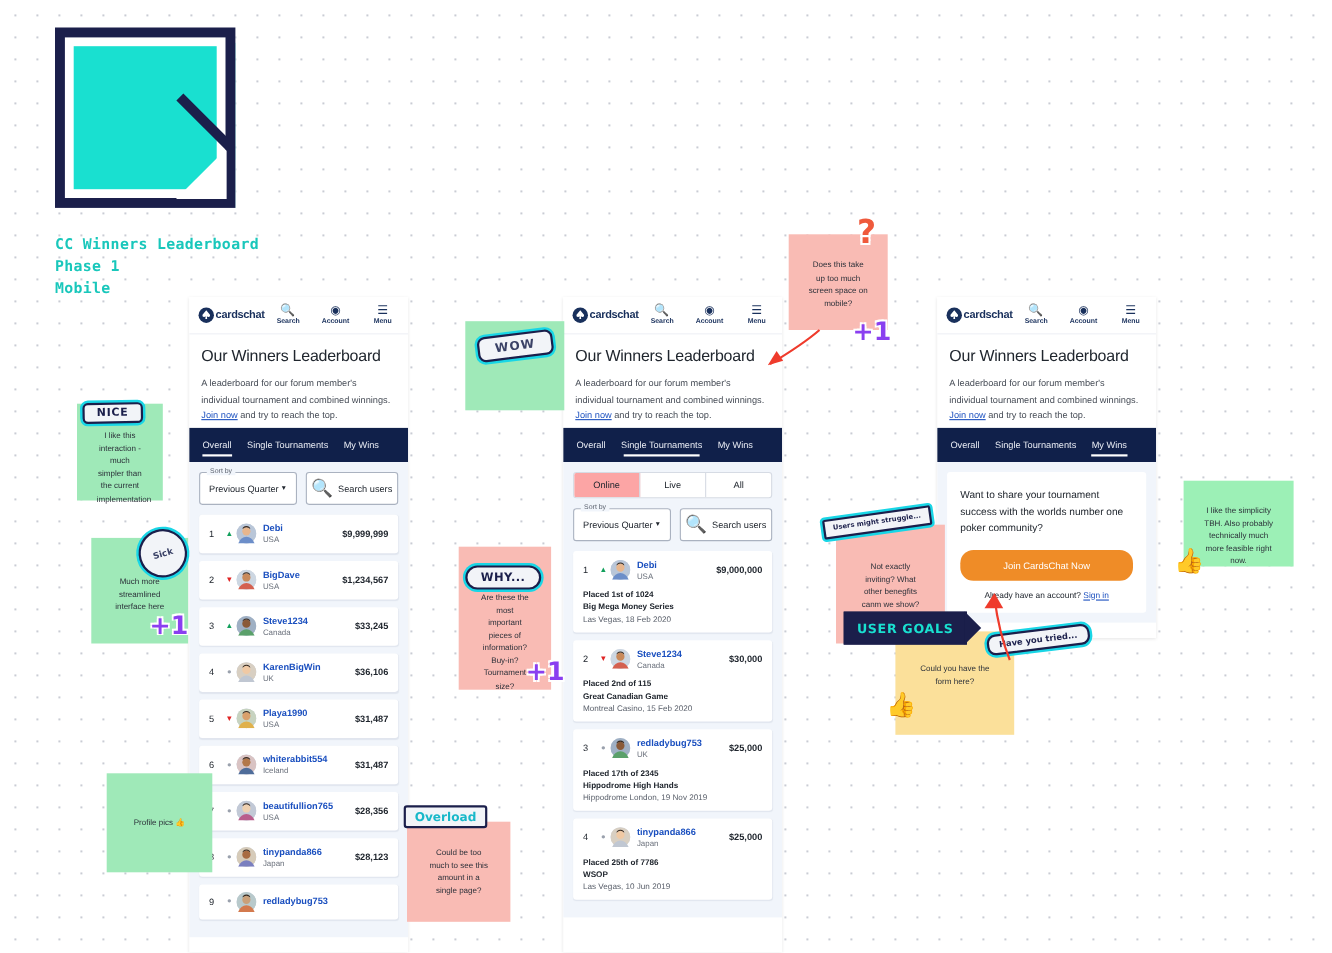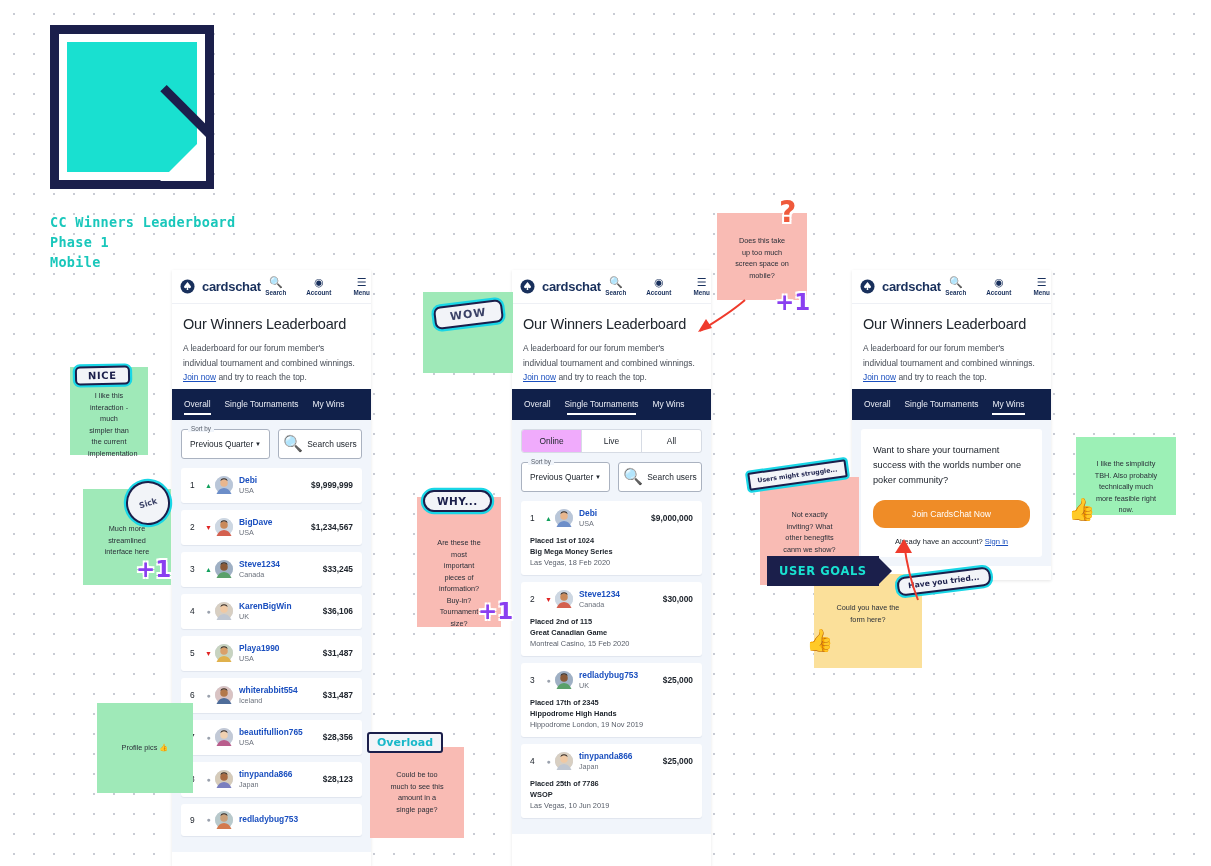--- a/index.html
+++ b/index.html
@@ -32,21 +32,21 @@
   .board-title div{white-space:pre;}
 
   
   .phone{position:absolute;width:199px;background:#ffffff;overflow:hidden;
      box-shadow:0 1px 3px rgba(0,0,0,.10);}
   #phone1{left:172px;top:270px;height:596px;}
   #phone2{left:512px;top:270px;height:596px;}
   #phone3{left:852px;top:270px;height:310px;}
 
   .navbar{height:33px;display:flex;align-items:center;padding:0 8px;background:#fff;border-bottom:1px solid #eef0f5;}
-  .brand{display:flex;align-items:center;gap:6px;color:#19305c;font-weight:bold;font-size:13px;letter-spacing:-0.3px;}
+  .brand{display:flex;align-items:center;gap:0px;color:#19305c;font-weight:bold;font-size:10px;letter-spacing:-0.3px;}
   .spade{display:inline-block;width:15px;height:15px;position:relative;margin-right:1px;}
   .navicons{margin-left:auto;display:flex;gap:13px;}
   .navicon{display:flex;flex-direction:column;align-items:center;width:30px;}
   .navicon .glyph{font-size:11px;line-height:12px;color:#19305c;}
   .navicon .lbl{font-size:6.3px;line-height:9px;color:#19305c;font-weight:bold;}
 
   .page-pad{padding:12px 11px 4px 11px;}
   .h1{font-size:14.5px;font-weight:normal;color:#20262e;margin:0 0 9px 0;letter-spacing:-0.2px;}
   .lede{font-size:8.4px;line-height:14.5px;color:#454b55;margin:0;}
   .lede a{color:#1a4fbf;text-decoration:underline;}
@@ -54,21 +54,21 @@
   .tabbar{background:#10204a;height:31px;display:flex;align-items:center;gap:14px;padding:0 12px;}
   .tab{font-size:8.4px;color:#e9ecf4;position:relative;padding-bottom:7px;padding-top:7px;}
   .tab.active:after{content:"";position:absolute;left:0;right:0;bottom:1px;height:2.5px;background:#ffffff;}
   .tab.active.thin:after{left:2px;right:2px;}
 
   .body-area{background:#f1f5fb;padding:9px 9px 9px 9px;}
 
   .segrow{display:flex;border:1px solid #d6dbe4;border-radius:3px;overflow:hidden;background:#fff;margin-bottom:9px;}
   .seg{flex:1;text-align:center;font-size:8.4px;padding:6px 0;color:#20262e;border-right:1px solid #d6dbe4;}
   .seg:last-child{border-right:none;}
-  .seg.on{background:#f0abfc;}
+  .seg.on{background:#fca5a5;}
 
   .controls{display:flex;gap:8px;margin-bottom:9px;}
   .fieldbox{position:relative;flex:1;border:1px solid #aab2c0;border-radius:3px;height:28px;display:flex;align-items:center;padding:0 8px;background:#fff;}
   .fieldlabel{position:absolute;top:-5px;left:6px;background:#f1f5fb;padding:0 3px;font-size:6.3px;color:#5a616d;}
   .fieldval{font-size:8.4px;color:#20262e;}
   .caret{margin-left:auto;font-size:6px;color:#20262e;}
   .searchbtn{width:82px;border:1px solid #aab2c0;border-radius:3px;height:28px;display:flex;align-items:center;justify-content:center;gap:4px;background:#fff;}
   .searchbtn .t{font-size:8.4px;color:#20262e;}
 
   .card{background:#fff;border-radius:3px;margin-bottom:7px;padding:7px 9px;box-shadow:0 1px 1px rgba(16,32,74,.07);}
@@ -112,21 +112,21 @@
   #note-screen{left:709px;top:213px;width:90px;height:87px;padding-top:22px;}
   #note-inviting{left:752px;top:477px;width:99px;height:108px;padding-top:32px;}
   #note-form{left:806px;top:574px;width:108px;height:94px;padding-top:28px;}
   #note-simplicity{left:1068px;top:437px;width:100px;height:78px;padding-top:21px;}
 
   .stamp{position:absolute;font-family:"DejaVu Sans",sans-serif;font-weight:bold;
      color:#1b1f4b;background:#f2f4f8;border:2.4px solid #1b1f4b;
      box-shadow:0 0 0 2.2px #19d6e6;}
   .stamp-nice{left:75px;top:366px;padding:2px 11px;border-radius:5px;font-size:10px;letter-spacing:.6px;
      transform:rotate(-1deg);}
-  .stamp-why{left:423px;top:490px;padding:3px 12px;border-radius:13px;font-size:10.5px;letter-spacing:.4px;}
+  .stamp-why{left:423px;top:514px;padding:3px 12px;border-radius:13px;font-size:10.5px;letter-spacing:.4px;}
   .stamp-overload{left:367px;top:732px;padding:2px 8px;border-radius:3px;font-size:11px;color:#19b8c9;
      border-width:2.6px;box-shadow:none;}
   .stamp-wow{left:434px;top:303px;padding:3px 14px;border-radius:7px;font-size:11px;color:#3a4166;
      transform:rotate(-7deg);letter-spacing:1px;}
   .stamp-sick{left:126px;top:481px;width:40px;height:40px;border-radius:50%;display:flex;align-items:center;
      justify-content:center;font-size:8px;transform:rotate(-16deg);color:#3a4166;}
   .stamp-struggle{left:748px;top:466px;padding:3px 7px;font-size:6.2px;color:#1b1f4b;
      transform:rotate(-8deg);border-radius:2px;line-height:8px;text-align:center;}
   .stamp-tried{left:897px;top:572px;padding:3px 9px;border-radius:8px;font-size:7.6px;color:#1b1f4b;
      transform:rotate(-7deg);line-height:9px;text-align:center;}

